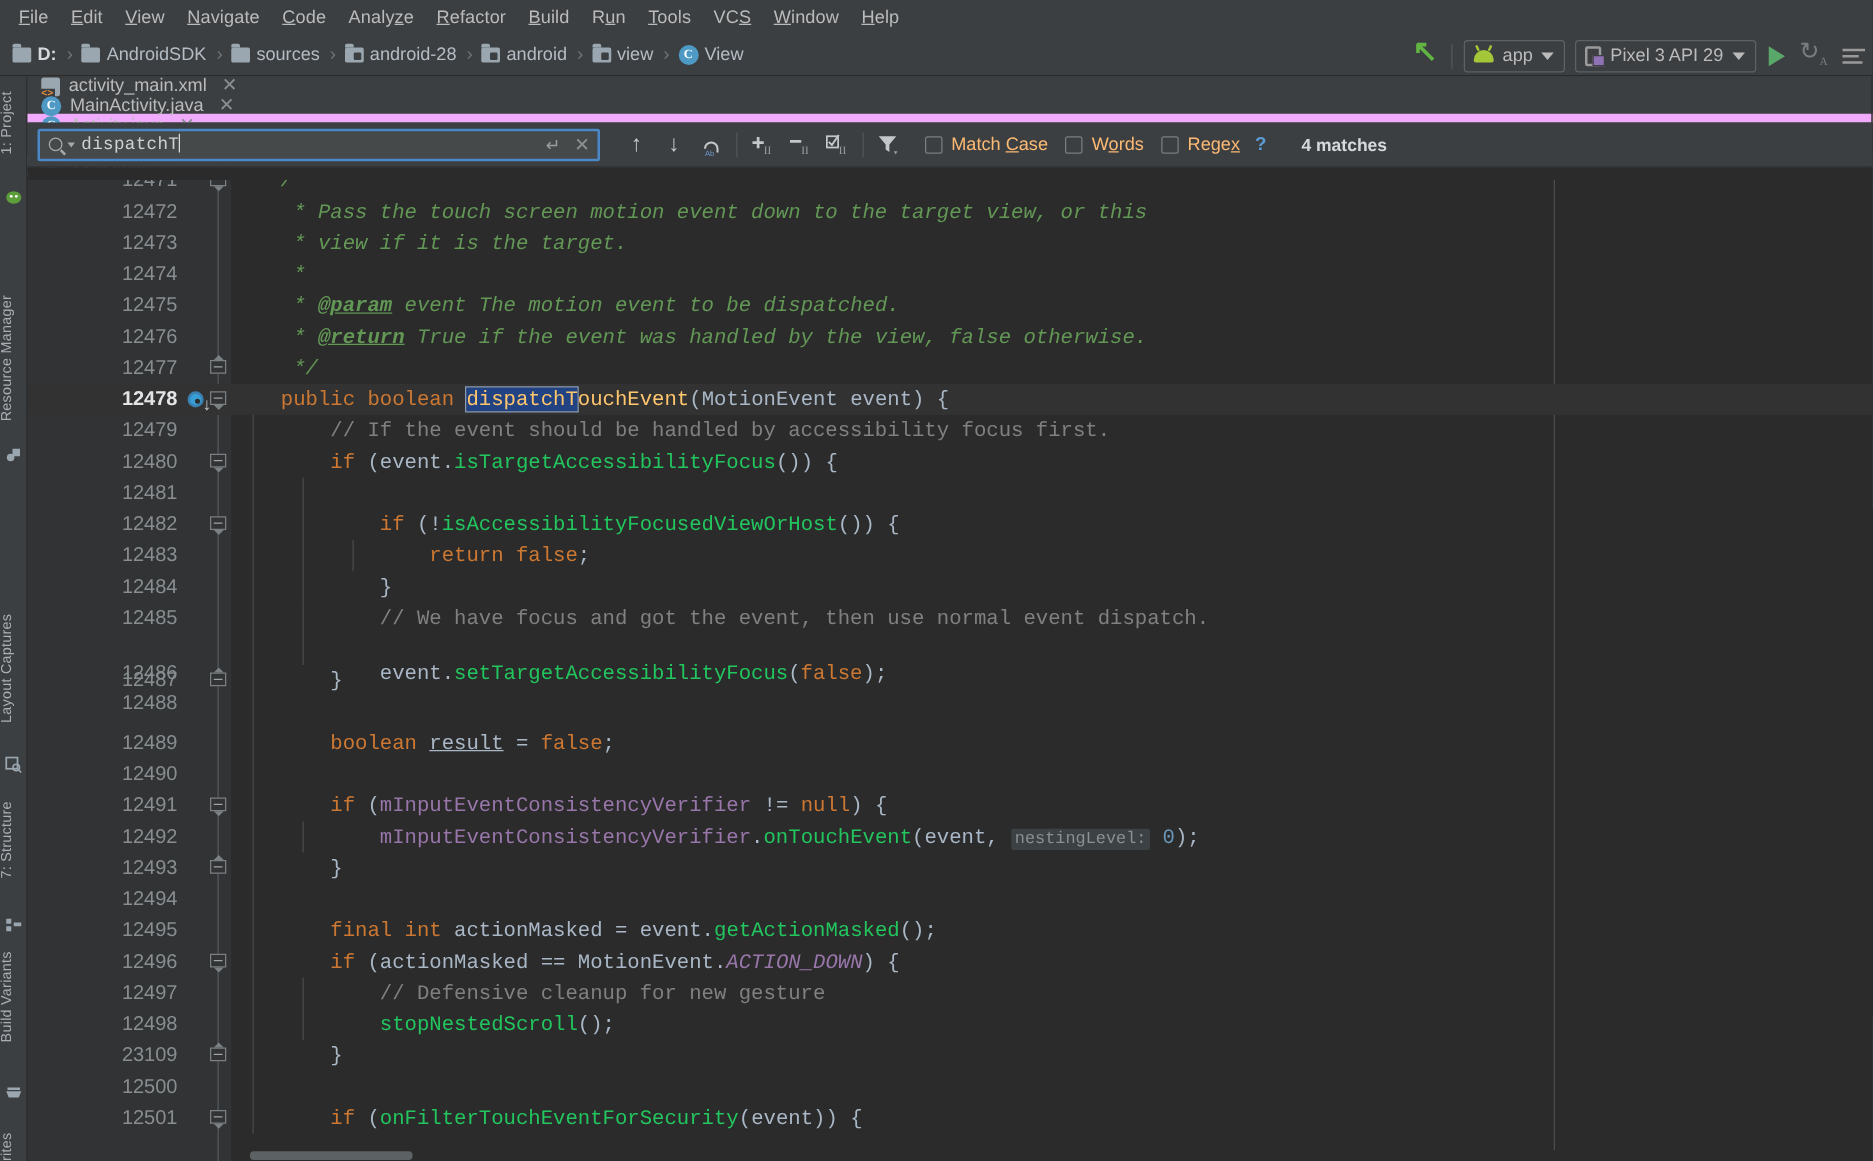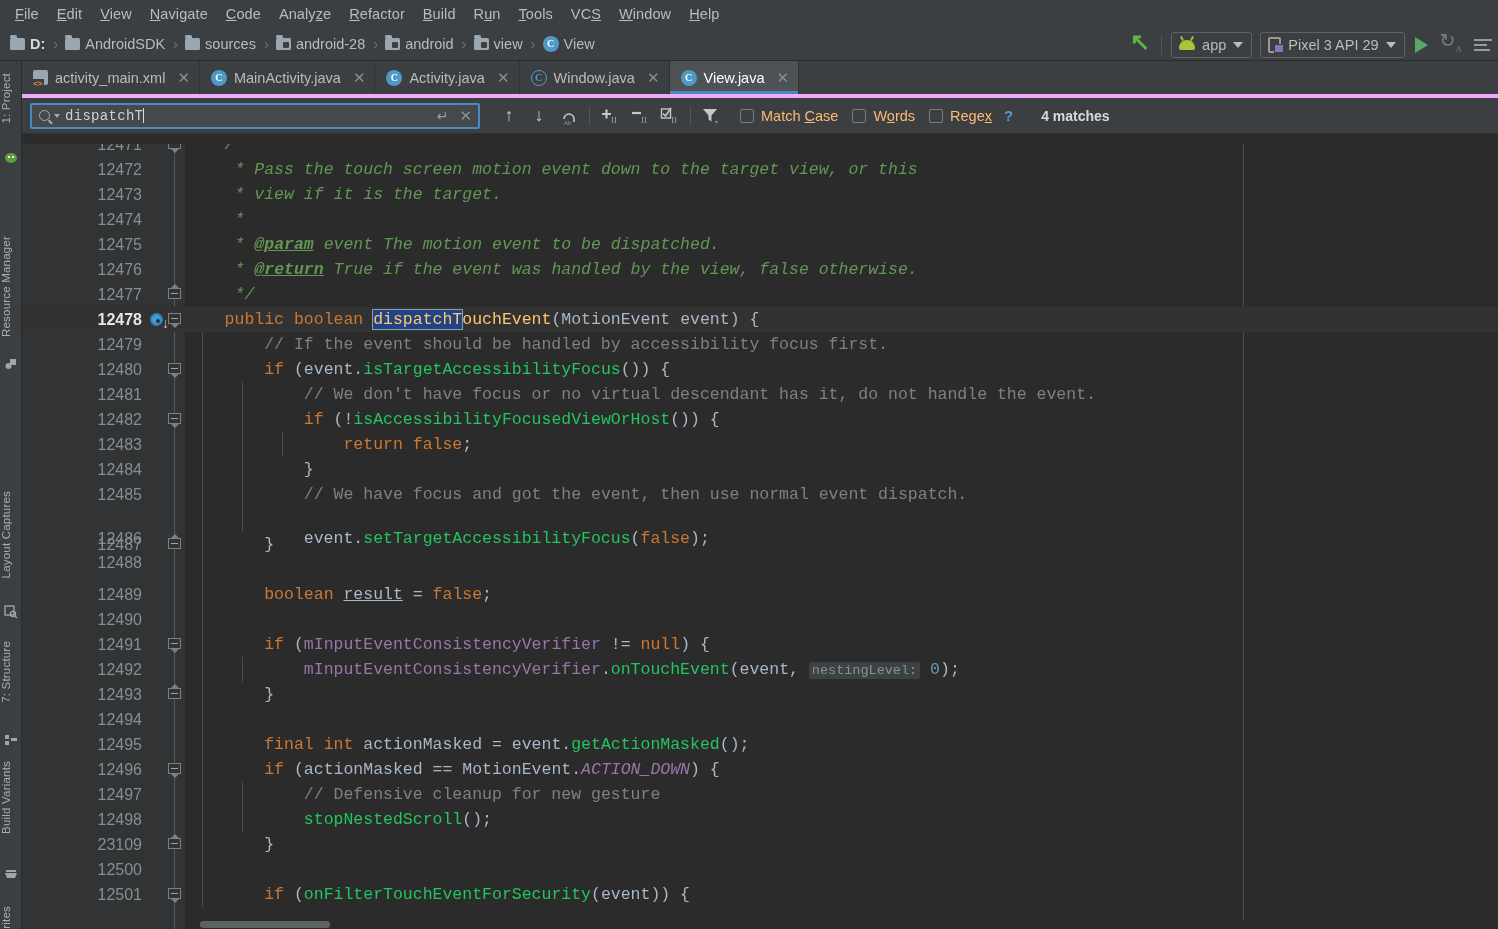--- a/index.html
+++ b/index.html
@@ -117,21 +117,22 @@
     writing-mode: vertical-rl; transform: rotate(180deg);
     color: #a9afb5; font-size: 11.5px; text-align: center; white-space: nowrap;
     letter-spacing: .2px;
   }
   .ts-ico { position:absolute; left:4px; width:14px; height:14px; }
 
   
   .tabbar {
     position: absolute; left: 22px; top: 61px; width: 1476px; height: 37px;
     background: #3c3f41; display: flex; align-items: stretch;
-    border-bottom: 4px solid #f0abfc;
+    border-bottom: 7px solid #f0abfc;
+    flex-direction: column;
   }
   .tab {
     display: flex; align-items: center; gap: 7px; padding: 0 9px 0 11px;
     border-right: 1px solid #323232; color: #bbbbbb; font-size: 14.5px;
     position: relative; white-space: nowrap;
   }
   .tab.active { background: #4e5254; color: #ffffff; }
   .tab.active::after {
     content:""; position:absolute; left:0; right:0; bottom:0; height:3px;
     background:#4a88c7;
@@ -571,21 +572,20 @@
           <div class="lineno">12480</div>
           <div class="code">        <span class="kw">if</span> (event.<span class="mth">isTargetAccessibilityFocus</span>()) {</div>
           <div class="fold start" style="top: 6px;">
             <span class="box"></span>
             <span class="tip"></span>
           </div>
         </div>
         <div class="iguide" style="left: 180px; top: 223px; height: 25px;"></div>
         <div class="row" style="top: 248px;">
           <div class="lineno">12481</div>
-          <div class="code">            <span class="cmt">// We don't have focus or no virtual descendant has it, do not handle the event.</span></div>
         </div>
         <div class="iguide" style="left: 180px; top: 248px; height: 25px;"></div>
         <div class="iguide" style="left: 220px; top: 248px; height: 25px;"></div>
         <div class="row" style="top: 273px;">
           <div class="lineno">12482</div>
           <div class="code">            <span class="kw">if</span> (!<span class="mth">isAccessibilityFocusedViewOrHost</span>()) {</div>
           <div class="fold start" style="top: 6px;">
             <span class="box"></span>
             <span class="tip"></span>
           </div>

